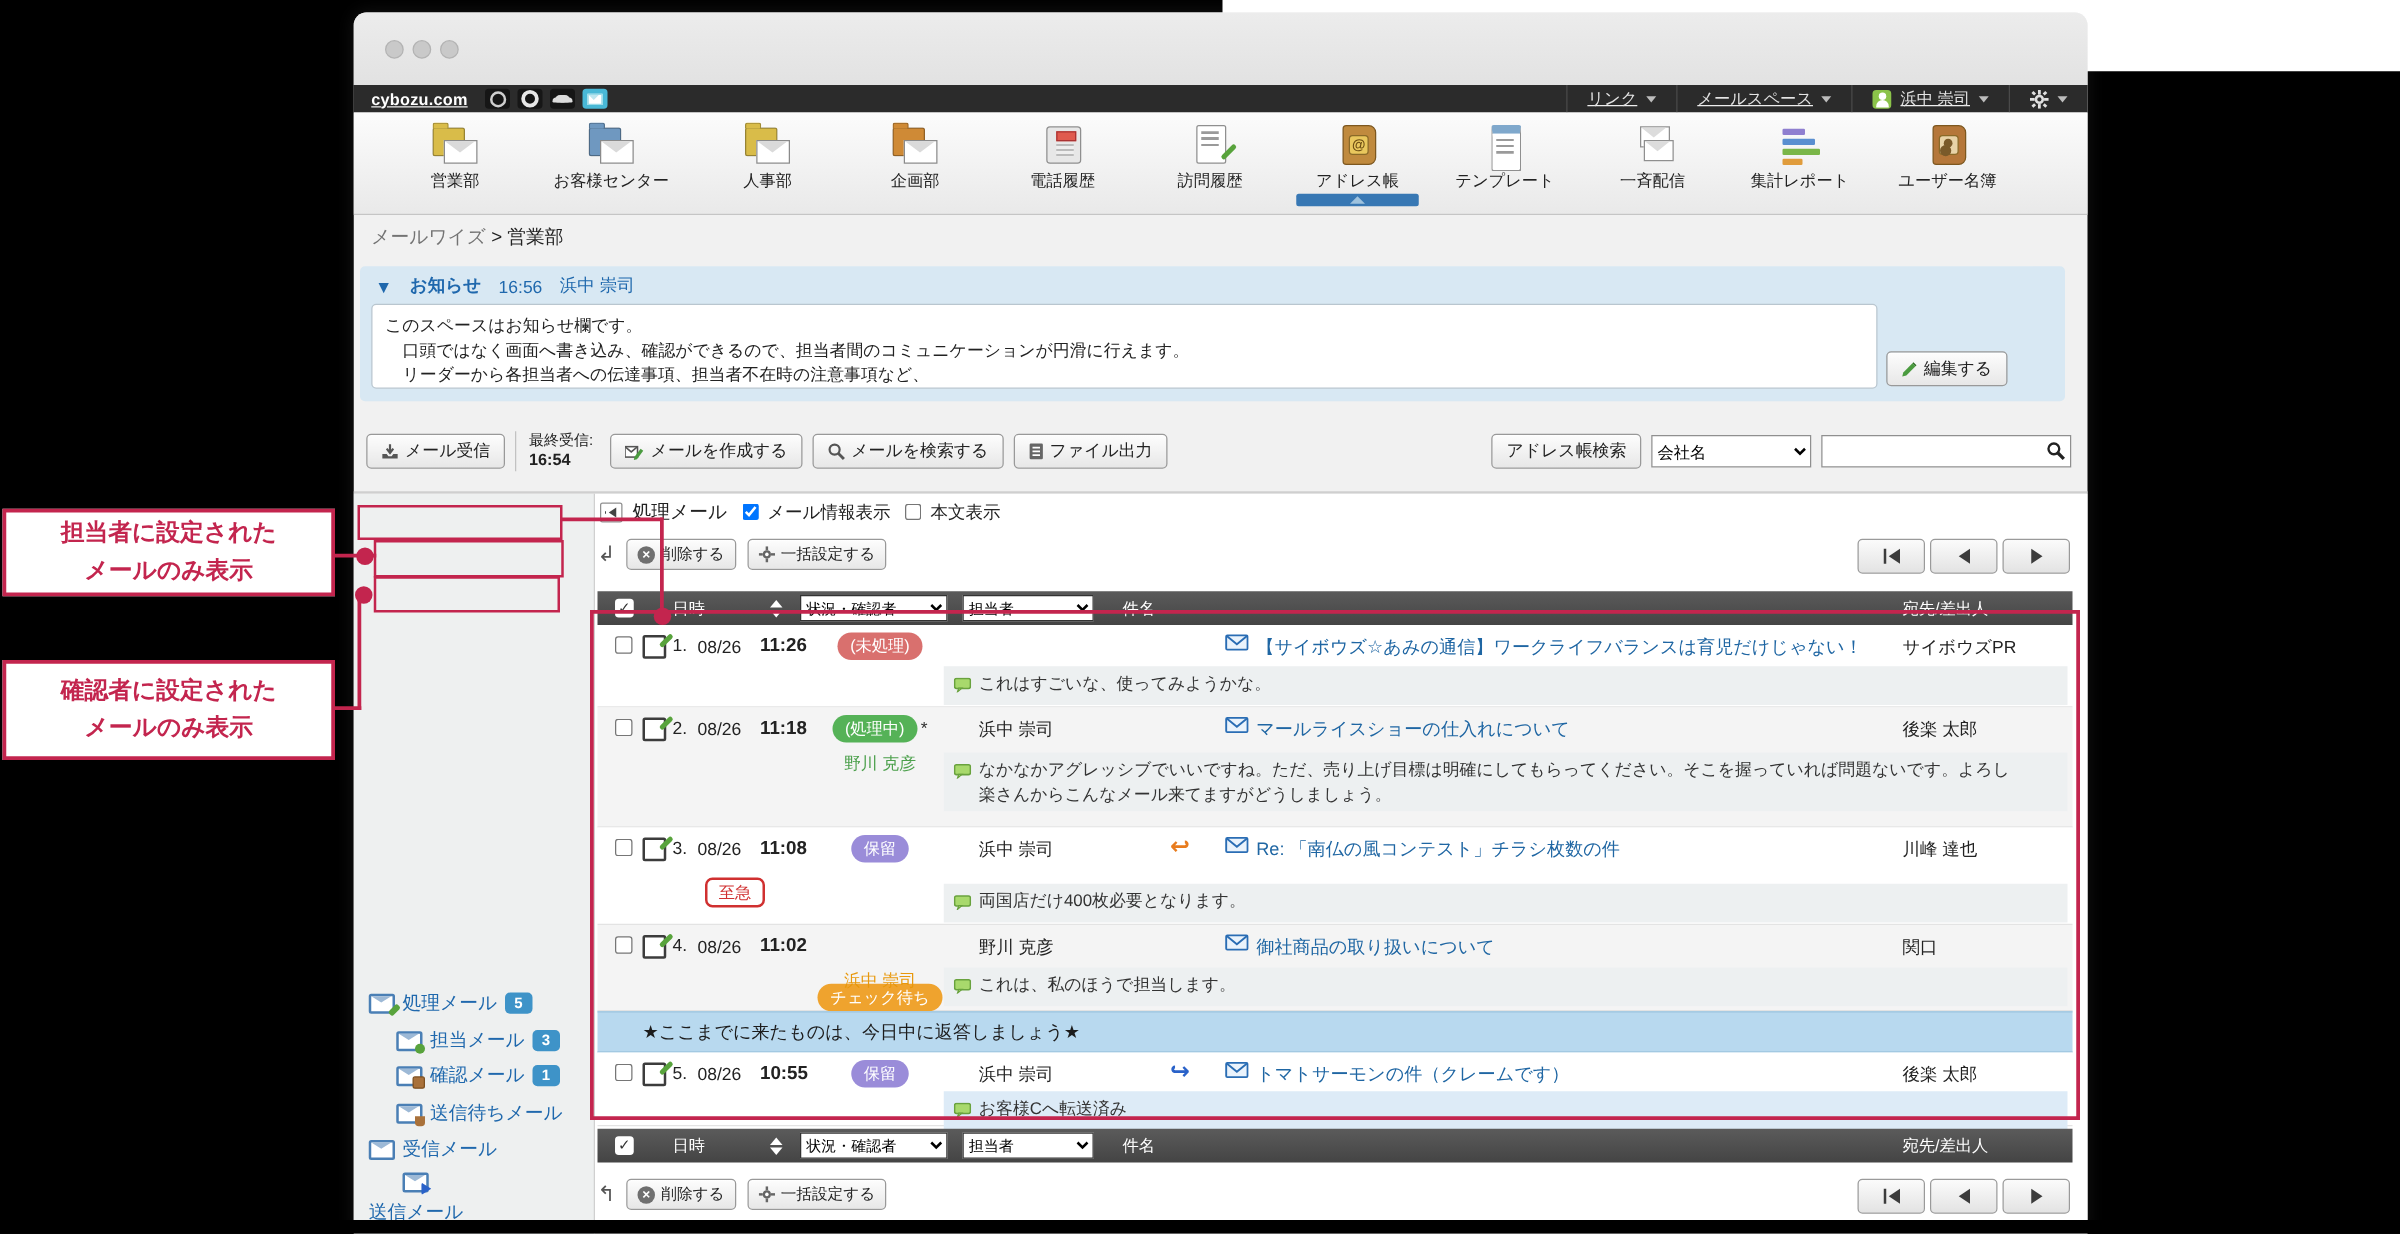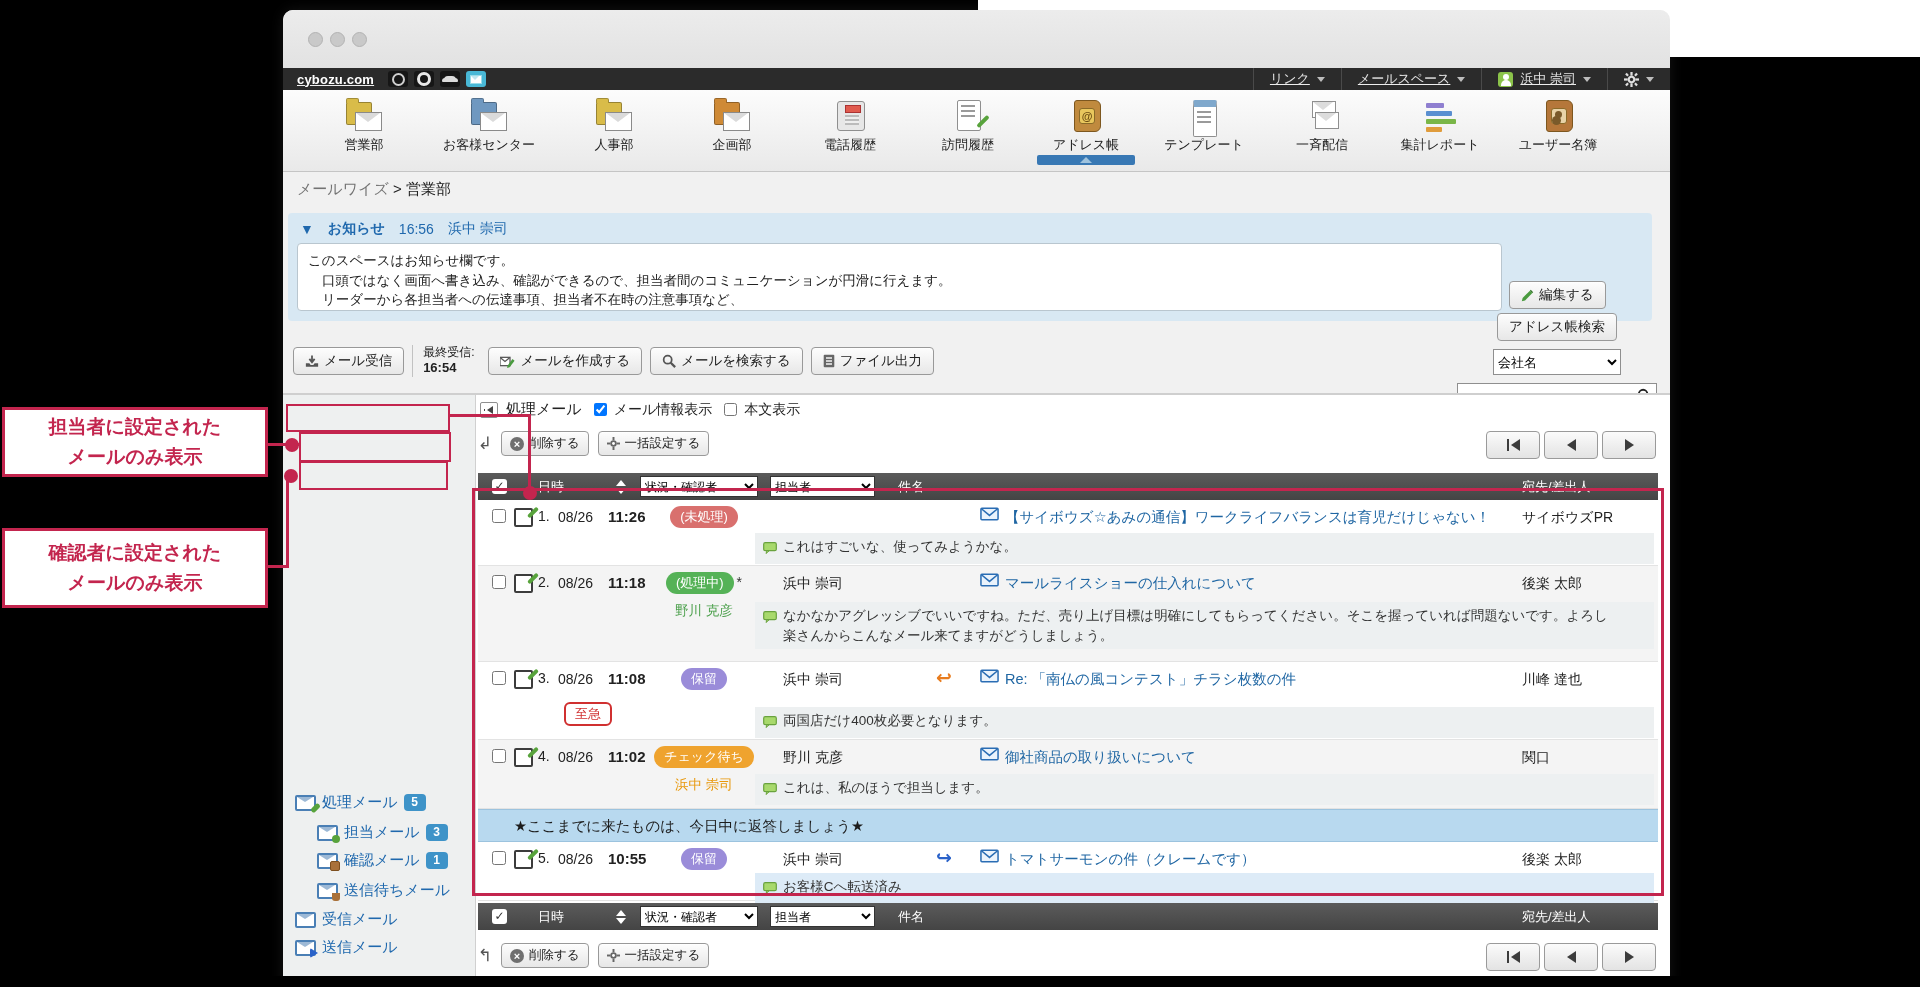--- a/index.html
+++ b/index.html
@@ -81,21 +81,21 @@
   #edit-btn{position:absolute;left:1221px;top:68px;}
 
   .gbtn{display:inline-flex;align-items:center;gap:5px;background:linear-gradient(#fdfdfd,#e7e7e7);border:1px solid #999;border-radius:4px;padding:4px 11px;font-size:13.5px;color:#222;cursor:pointer;white-space:nowrap;box-shadow:0 1px 0 rgba(255,255,255,.7) inset;}
   .gbtn.small{padding:3px 8px;font-size:12.5px;}
 
   
   #actions{left:10px;top:334px;width:1364px;height:34px;display:flex;align-items:center;}
   #last-recv{display:flex;flex-direction:column;justify-content:center;margin:0 14px 0 8px;padding-left:10px;border-left:1px solid #c2c2c2;font-size:12px;color:#222;line-height:1.25;}
   #last-recv b{font-size:13px;}
   .sp8{width:8px;}
-  #addr-zone{margin-left:auto;display:flex;align-items:center;gap:8px;flex-direction:column;}
+  #addr-zone{margin-left:auto;display:flex;align-items:center;gap:8px;}
   .sel{height:26px;border:1px solid #8f8f8f;background:#fff;font-size:13px;font-family:inherit;}
   #search-input{width:168px;height:24px;border:1px solid #8f8f8f;background:#fff;padding:0 24px 0 6px;font-size:13px;}
   .mag-wrap{position:relative;}
   .mag-wrap svg{position:absolute;right:5px;top:5px;}
 
   
   #sidebar{left:0;top:385px;width:193px;height:592px;background:#eef0f0;border-right:1px solid #d0d0d0;box-sizing:border-box;}
   .sb-item{position:absolute;display:flex;align-items:center;gap:6px;font-size:15px;color:#1f68ad;cursor:pointer;white-space:nowrap;}
   .sb-item .lbl{color:#1f68ad;}
   .badge{display:inline-block;min-width:14px;padding:0 4px;background:#3e93c8;color:#fff;font-size:12px;font-weight:bold;border-radius:4px;text-align:center;line-height:17px;}
@@ -148,21 +148,21 @@
   .edit-ic{left:36px;top:8px;width:15px;height:15px;border:2px solid #3c3c3c;border-radius:2px;background:#fff;cursor:pointer;}
   .edit-ic::after{content:"";position:absolute;right:-4px;top:-4px;width:4px;height:13px;background:#58a33c;transform:rotate(45deg);border-radius:2px;}
   .rc-num{left:60px;top:8px;}
   .rc-date{left:80px;top:9px;}
   .rc-time{left:130px;top:8px;font-weight:bold;font-size:15px;}
   .rc-status{left:172px;top:6px;width:108px;text-align:center;}
   .stbadge{display:inline-block;padding:2px 10px;border-radius:11px;color:#fff;font-size:13px;}
   .st-red{background:#d9706e;}
   .st-green{background:#55b257;}
   .st-purple{background:#9a8cd9;}
-  .st-orange{background:#efa32e;}
+  .st-orange{background:#efa32e;margin-top:41px;}
   .st-star{color:#333;margin-left:3px;font-size:14px;}
   .rc-confirmer{left:172px;top:36px;width:108px;text-align:center;font-size:13.5px;}
   .cf-green{color:#4ca04c;}
   .cf-orange{color:#e8980c;}
   .urgent{left:86px;top:40px;border:2px solid #d03030;color:#d03030;border-radius:6px;padding:1px 9px;font-size:13px;background:#fff;}
   .rc-assignee{left:305px;top:9px;}
   .rc-arrow{left:458px;top:4px;font-size:19px;font-weight:bold;}
   .arrow-reply{color:#e87c1e;}
   .arrow-forward{color:#2a62c9;}
   .rc-env{left:502px;top:7px;}
@@ -429,21 +429,21 @@
         <div class="sb-item" style="left: 34px; top: 486px;">
           <span class="s-env">
             <span class="ov ov-tray"></span>
           </span>
           <a class="lbl">送信待ちメール</a>
         </div>
         <div class="sb-item" style="left: 12px; top: 515px;">
           <span class="s-env"></span>
           <a class="lbl">受信メール</a>
         </div>
-        <div class="sb-item" style="left: 12px; top: 543px;">
+        <div class="sb-item" style="left: 12px; top: 543px; flex-direction: column;">
           <span class="s-env">
             <span class="ov ov-arrow"></span>
           </span>
           <a class="lbl">送信メール</a>
         </div>
       </div>
 
     <div class="abs" id="list">
       <div id="list-head">
         <span id="collapse-ic">

